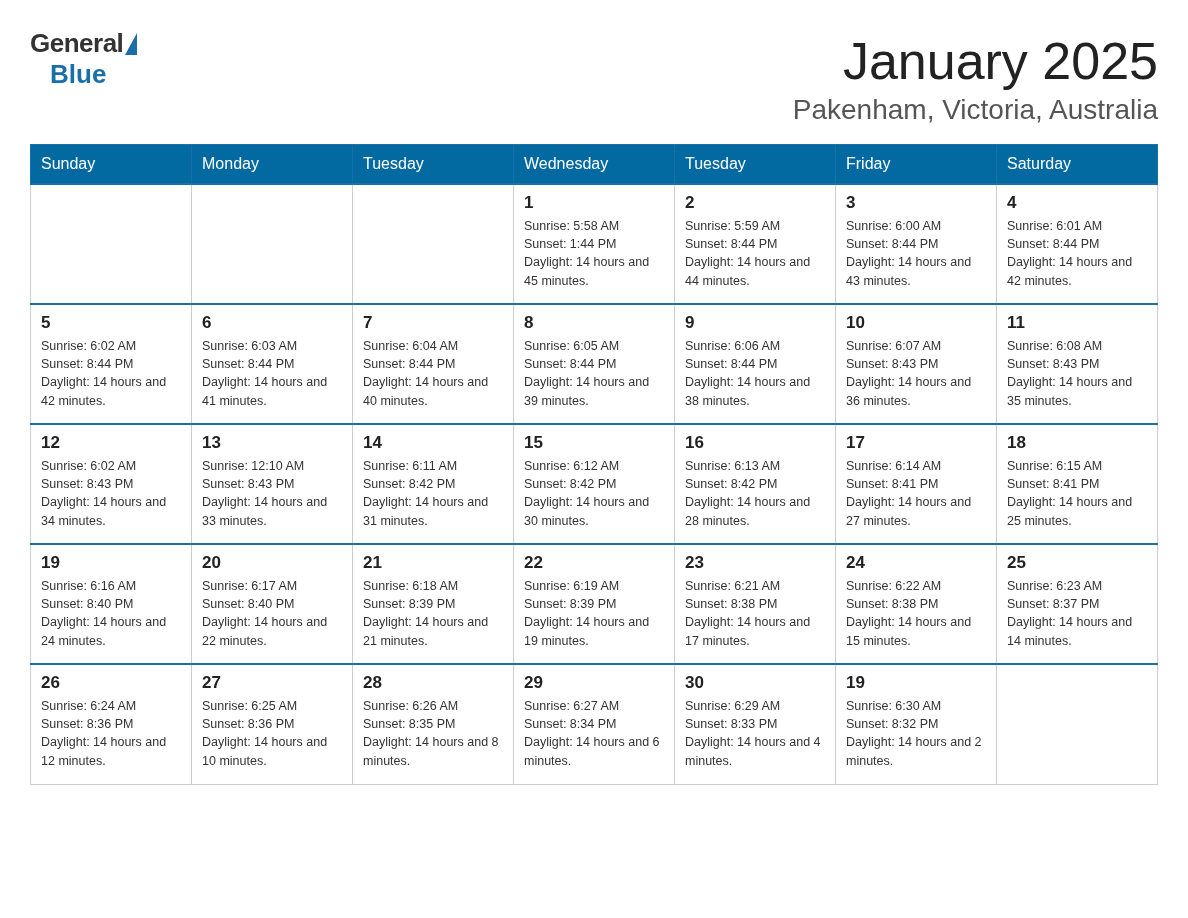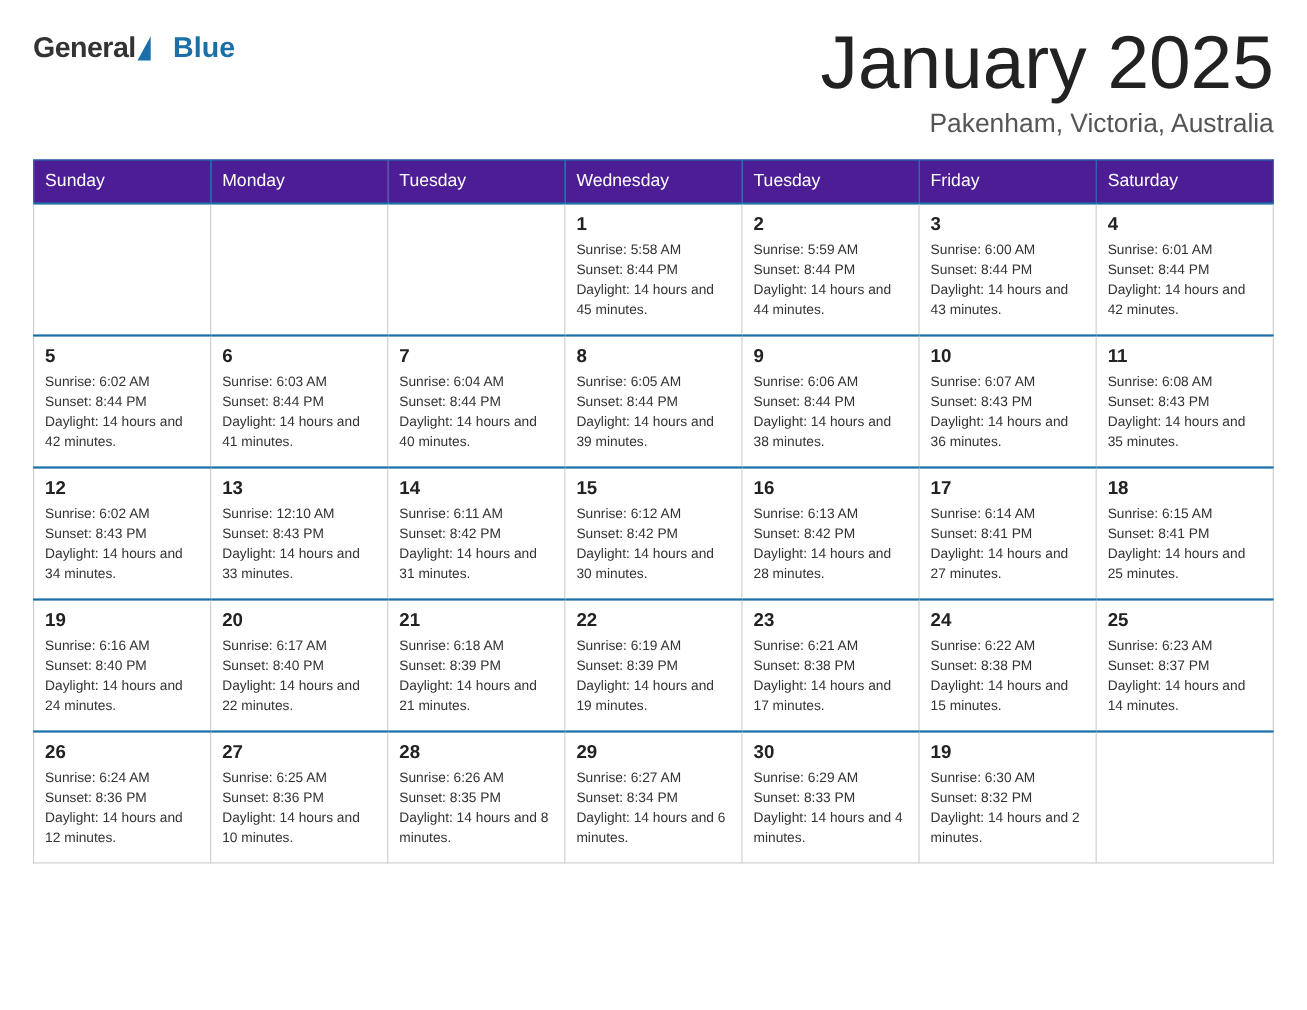--- a/index.html
+++ b/index.html
@@ -11,21 +11,21 @@
       padding: 20px 30px 30px 30px;
     }
     .header {
       display: flex;
       justify-content: space-between;
       align-items: flex-start;
       margin-bottom: 18px;
     }
     .logo {
       display: flex;
-      flex-direction: row;
+      flex-direction: column;
       align-items: flex-start;
       margin-top: 8px;
     }
     .logo-top {
       display: flex;
       align-items: center;
     }
     .logo-general {
       font-size: 26px;
       font-weight: bold;
@@ -43,37 +43,38 @@
     .logo-blue {
       font-size: 26px;
       font-weight: bold;
       color: #1a6fa8;
       margin-left: 20px;
     }
     .title-block {
       text-align: right;
     }
     .cal-title {
-      font-size: 68px;
+      font-size: 52px;
       font-weight: normal;
       color: #222;
       line-height: 1.1;
+      margin-top: 13px;
     }
     .cal-subtitle {
-      font-size: 24px;
+      font-size: 28px;
       color: #555;
       margin-top: 4px;
     }
     .calendar {
       width: 100%;
       border-collapse: collapse;
       table-layout: fixed;
     }
     .calendar thead tr th {
-      background-color: #4c1d95;
+      background-color: #0369a1;
       color: #fff;
       font-size: 16px;
       font-weight: normal;
       padding: 10px 10px;
       text-align: left;
       border: 1px solid #1a6fa8;
     }
     .calendar tbody tr td {
       vertical-align: top;
       padding: 8px 10px 10px 10px;
@@ -127,21 +128,21 @@
       </tr>
   </thead>
   <tbody id="calendar-body">
   <tr>
         <td></td>
         <td></td>
         <td></td>
         <td>
           <span class="day-number">1</span>
           <div class="day-info">Sunrise: 5:58 AM
-Sunset: 8:44 PM
+Sunset: 1:44 PM
 Daylight: 14 hours and 45 minutes.</div>
         </td>
         <td>
           <span class="day-number">2</span>
           <div class="day-info">Sunrise: 5:59 AM
 Sunset: 8:44 PM
 Daylight: 14 hours and 44 minutes.</div>
         </td>
         <td>
           <span class="day-number">3</span>

